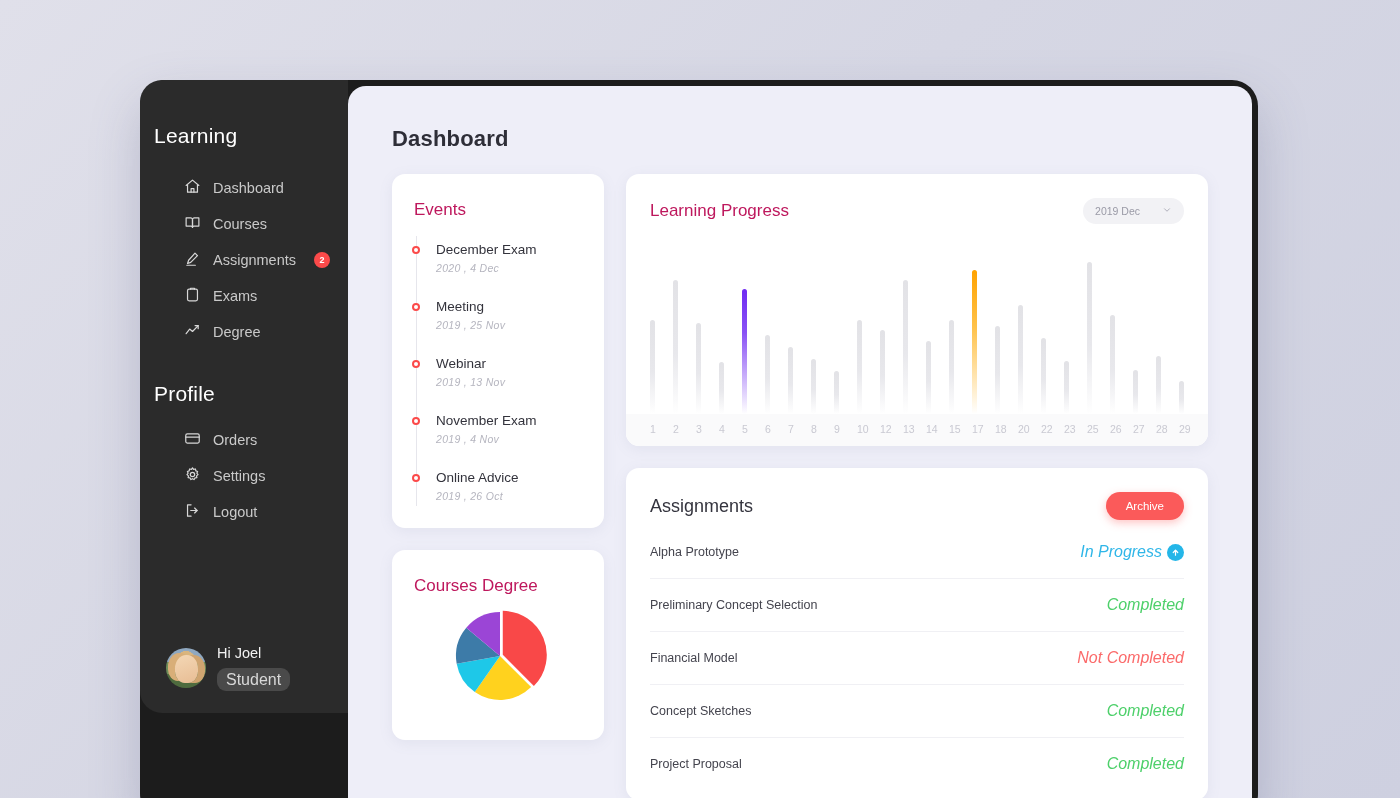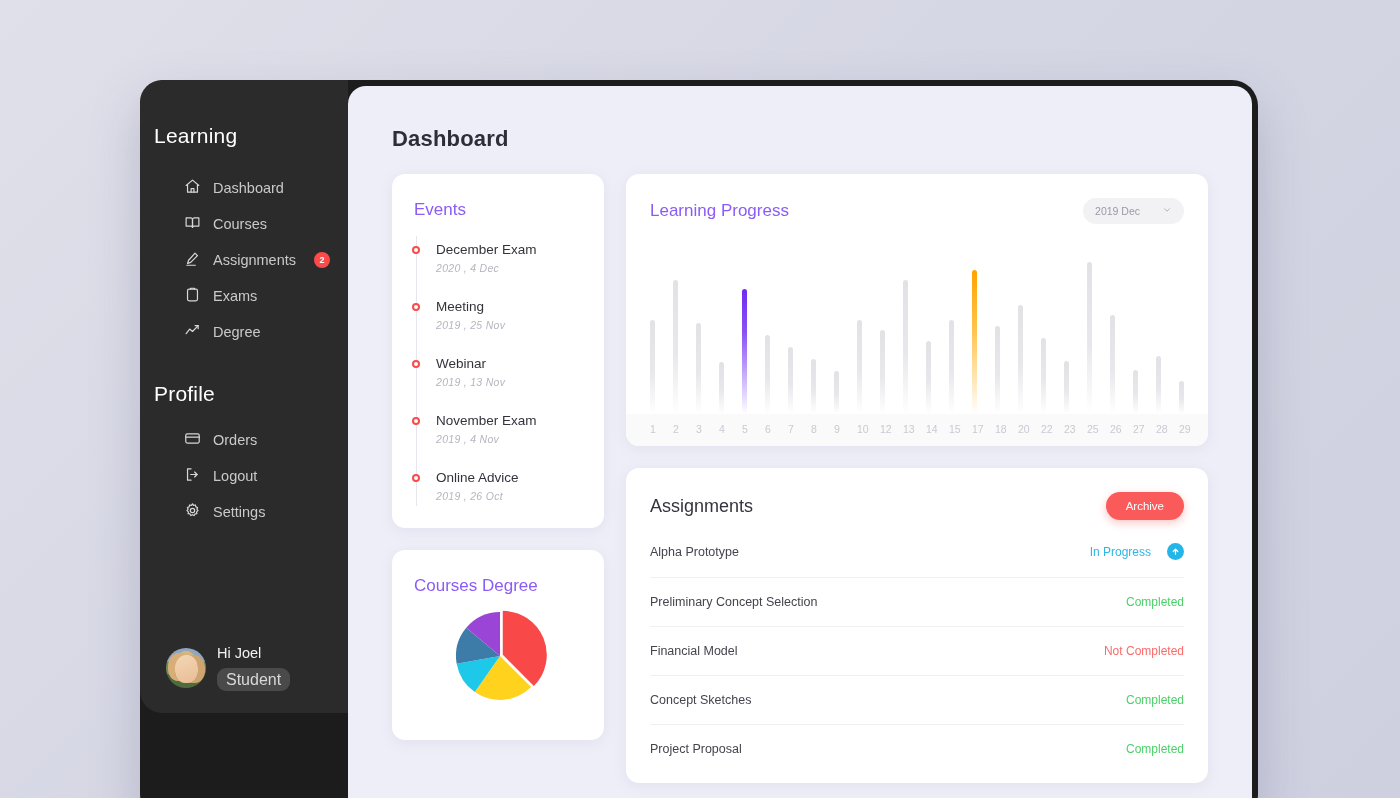--- a/index.html
+++ b/index.html
@@ -85,21 +85,21 @@
   }
   #grid {
     display:flex; gap:22px; padding:0 44px;
   }
   .col-left  { width:212px; flex:0 0 212px; }
   .col-right { flex:1; }
   .card {
     background:#fff; border-radius:13px;
     box-shadow:0 3px 14px rgba(120,125,160,.10);
   }
-  .card-title { font-size:17px; color:#8b5cf6; font-weight:400; }
+  .card-title { font-size:17px; color:#be185d; font-weight:400; }
 
   
   #events-card { padding:26px 20px 26px 20px; }
   #events-card .card-title { margin-bottom:22px; padding-left:2px; }
   .timeline { position:relative; padding-left:24px; }
   .timeline::before {
     content:""; position:absolute; left:3.5px; top:-6px; bottom:-4px;
     width:1px; background:#e6e6ec;
   }
   .ev { position:relative; margin-bottom:25px; }
@@ -152,21 +152,21 @@
     font-size:11.5px; padding:8px 20px; border-radius:14px;
     cursor:pointer; font-family:inherit;
     box-shadow:0 3px 9px rgba(251,90,90,.35);
   }
   .arow {
     display:flex; align-items:center; justify-content:space-between;
     padding:17px 0; border-bottom:1px solid #f0f0f4;
   }
   .arow:last-child { border-bottom:none; }
   .arow .aname { font-size:12.5px; color:#44444e; }
-  .astat { font-size:12px; display:flex; align-items:center; gap:16px; }
+  .astat { font-size:16px; display:flex; align-items:center; gap:5px;font-style:italic; }
   .st-progress  { color:#2fb6e8; }
   .st-completed { color:#4dd06a; }
   .st-not       { color:#fb6a6a; }
   .up-badge {
     width:17px; height:17px; border-radius:50%; background:#24b6e8;
     display:flex; align-items:center; justify-content:center;
   }
 </style>
 </head>
 <body>
@@ -236,36 +236,36 @@
           <rect x="2.5" y="5.5" width="19" height="13" rx="2.2"></rect>
           <path d="M2.5 10h19"></path>
         </svg>
     </span>
     <span class="lbl">Orders</span>
   </div>
 
   <div class="nav-item">
     <span>
       <svg width="17" height="17" viewBox="0 0 24 24" fill="none" stroke="#d8d8d8" stroke-width="1.7" stroke-linecap="round" stroke-linejoin="round">
+          <circle cx="12" cy="12" r="3.1"></circle>
+          <path d="M12 2.6l1.5 2.2 2.6-.6.6 2.6 2.5.9-1.1 2.4 1.7 2.1-2.1 1.7.5 2.6-2.7.3-1.2 2.4-2.3-1.3-2.3 1.3-1.2-2.4-2.7-.3.5-2.6-2.1-1.7 1.7-2.1L4.8 7.7l2.5-.9.6-2.6 2.6.6z"></path>
+        </svg>
+    </span>
+    <span class="lbl">Settings</span>
+  </div>
+
+  <div class="nav-item">
+    <span>
+      <svg width="17" height="17" viewBox="0 0 24 24" fill="none" stroke="#d8d8d8" stroke-width="1.7" stroke-linecap="round" stroke-linejoin="round">
           <path d="M10 4H5v16h5"></path>
           <path d="M15 8.5l3.5 3.5L15 15.5"></path>
           <path d="M18.5 12H9.5"></path>
         </svg>
     </span>
     <span class="lbl">Logout</span>
-  </div>
-
-  <div class="nav-item">
-    <span>
-      <svg width="17" height="17" viewBox="0 0 24 24" fill="none" stroke="#d8d8d8" stroke-width="1.7" stroke-linecap="round" stroke-linejoin="round">
-          <circle cx="12" cy="12" r="3.1"></circle>
-          <path d="M12 2.6l1.5 2.2 2.6-.6.6 2.6 2.5.9-1.1 2.4 1.7 2.1-2.1 1.7.5 2.6-2.7.3-1.2 2.4-2.3-1.3-2.3 1.3-1.2-2.4-2.7-.3.5-2.6-2.1-1.7 1.7-2.1L4.8 7.7l2.5-.9.6-2.6 2.6.6z"></path>
-        </svg>
-    </span>
-    <span class="lbl">Settings</span>
   </div>
 
   <div id="user-block">
     <div id="avatar"></div>
     <div>
       <div class="user-name">Hi Joel</div>
       <div class="user-role">Student</div>
     </div>
   </div>
 </aside>

